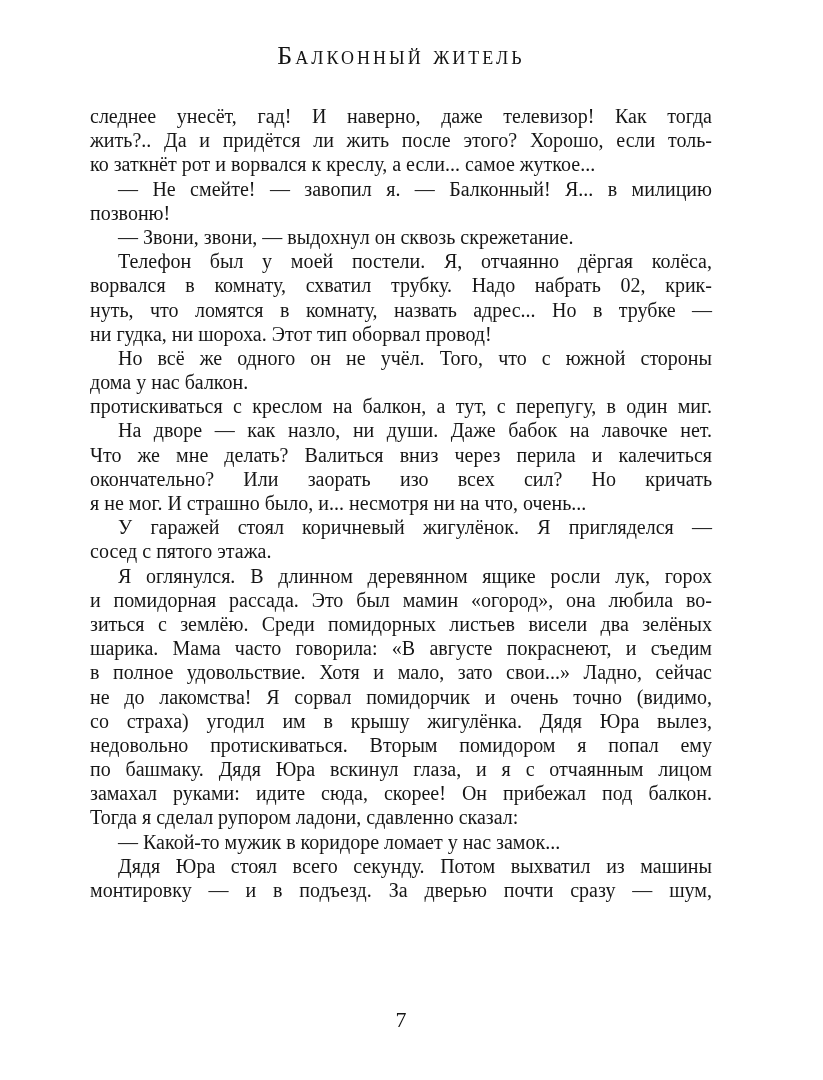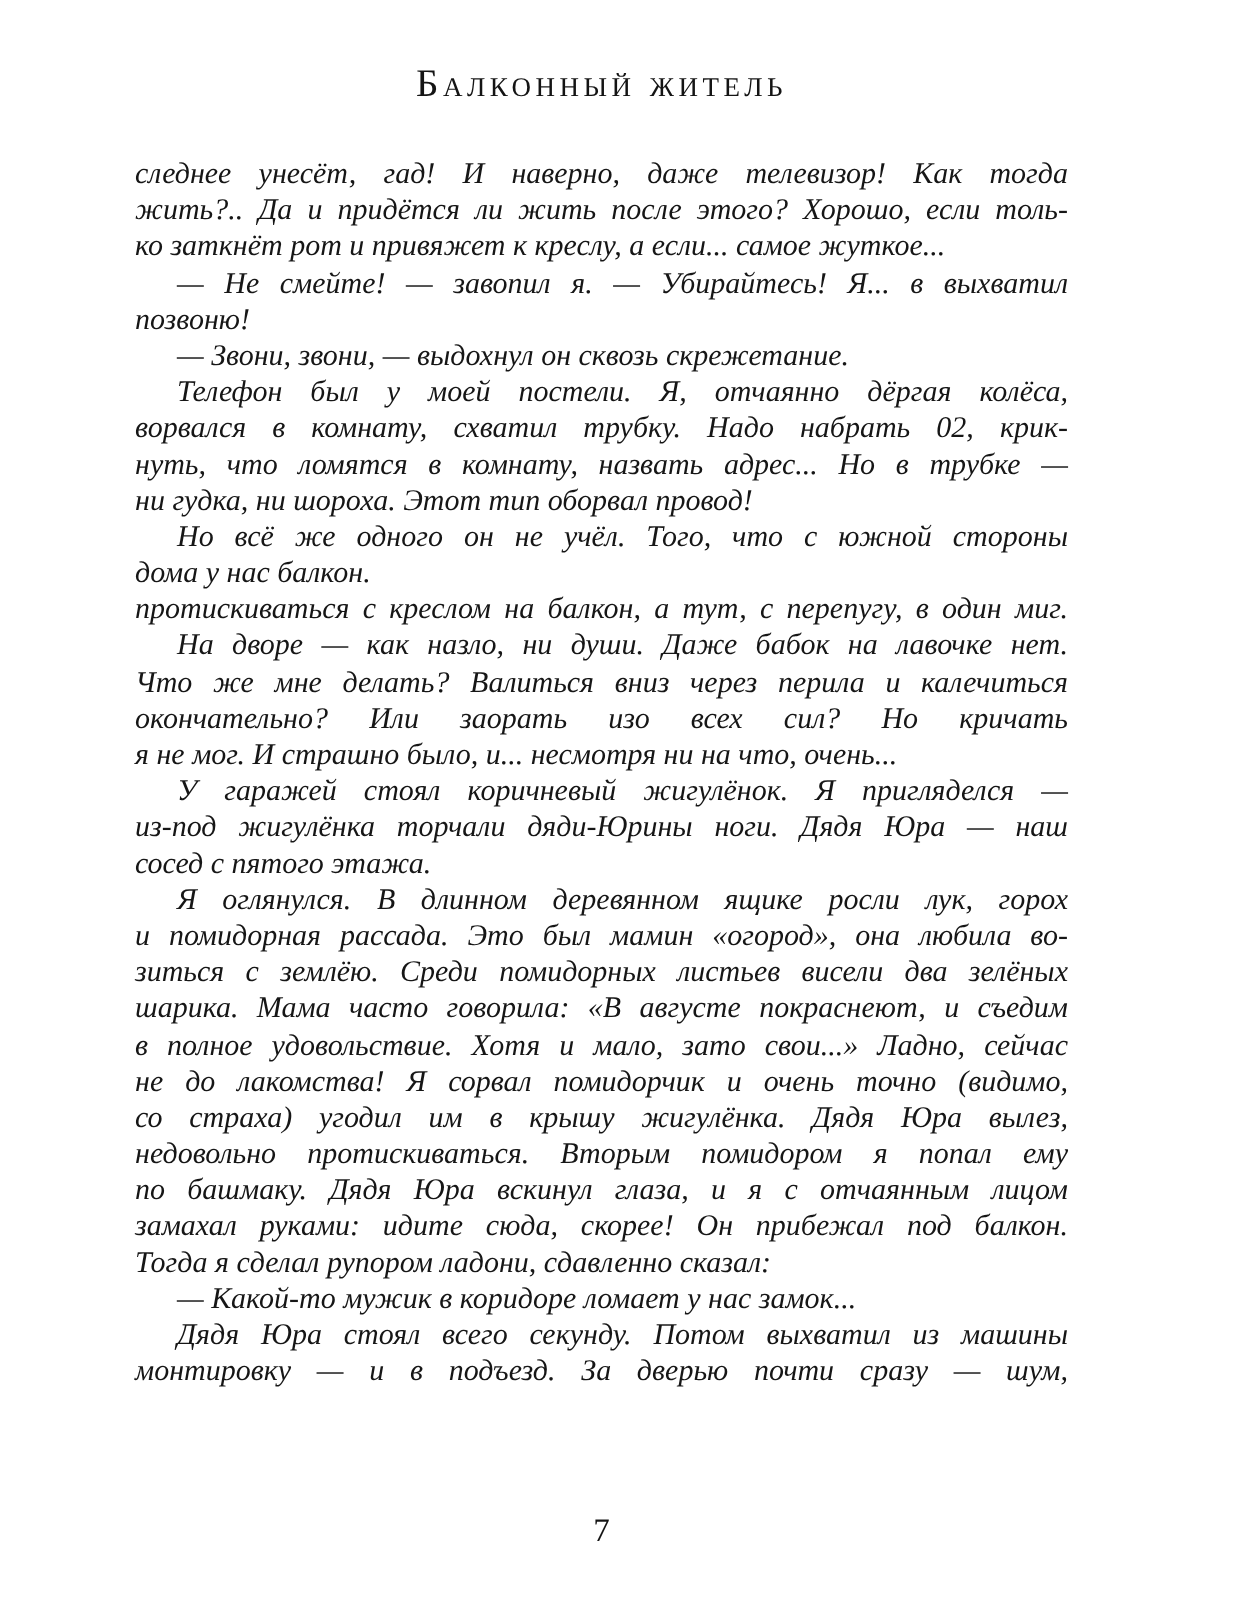--- a/index.html
+++ b/index.html
@@ -34,21 +34,20 @@
     line-height: 30px;
     color: #141414;
   }
   .text-block {
     position: absolute;
     top: 104px;
     left: 90px;
     width: 622px;
     font-size: 20px;
     line-height: 24.2px;
-    font-style: italic;
   }
   .text-line {
     white-space: nowrap;
     text-align: justify;
     text-align-last: justify;
     height: 24.2px;
   }
   .text-line.no-just {
     text-align-last: left;
   }
@@ -68,37 +67,36 @@
 </style>
 </head>
 <body>
 
 <div class="book-page">
   <h1 class="chapter-title">Балконный житель</h1>
 
   <div class="text-block">
       <div class="text-line">следнее унесёт, гад! И наверно, даже телевизор! Как тогда</div>
       <div class="text-line">жить?.. Да и придётся ли жить после этого? Хорошо, если толь-</div>
-      <div class="text-line no-just">ко заткнёт рот и привяжет к креслу, а если... самое жуткое...</div>
-      <div class="text-line indent">— Не смейте! — завопил я. — Убирайтесь! Я... в выхватил</div>
+      <div class="text-line no-just">ко заткнёт рот и ворвался к креслу, а если... самое жуткое...</div>
+      <div class="text-line indent">— Не смейте! — завопил я. — Балконный! Я... в милицию</div>
       <div class="text-line no-just">позвоню!</div>
       <div class="text-line indent no-just">— Звони, звони, — выдохнул он сквозь скрежетание.</div>
       <div class="text-line indent">Телефон был у моей постели. Я, отчаянно дёргая колёса,</div>
       <div class="text-line">ворвался в комнату, схватил трубку. Надо набрать 02, крик-</div>
       <div class="text-line">нуть, что ломятся в комнату, назвать адрес... Но в трубке —</div>
       <div class="text-line no-just">ни гудка, ни шороха. Этот тип оборвал провод!</div>
       <div class="text-line indent">Но всё же одного он не учёл. Того, что с южной стороны</div>
       <div class="text-line no-just">дома у нас балкон.</div>
       <div class="text-line">протискиваться с креслом на балкон, а тут, с перепугу, в один миг.</div>
       <div class="text-line indent">На дворе — как назло, ни души. Даже бабок на лавочке нет.</div>
       <div class="text-line">Что же мне делать? Валиться вниз через перила и калечиться</div>
       <div class="text-line">окончательно? Или заорать изо всех сил? Но кричать</div>
       <div class="text-line no-just">я не мог. И страшно было, и... несмотря ни на что, очень...</div>
       <div class="text-line indent">У гаражей стоял коричневый жигулёнок. Я пригляделся —</div>
-      <div class="text-line">из-под жигулёнка торчали дяди-Юрины ноги. Дядя Юра — наш</div>
       <div class="text-line no-just">сосед с пятого этажа.</div>
       <div class="text-line indent">Я оглянулся. В длинном деревянном ящике росли лук, горох</div>
       <div class="text-line">и помидорная рассада. Это был мамин «огород», она любила во-</div>
       <div class="text-line">зиться с землёю. Среди помидорных листьев висели два зелёных</div>
       <div class="text-line">шарика. Мама часто говорила: «В августе покраснеют, и съедим</div>
       <div class="text-line">в полное удовольствие. Хотя и мало, зато свои...» Ладно, сейчас</div>
       <div class="text-line">не до лакомства! Я сорвал помидорчик и очень точно (видимо,</div>
       <div class="text-line">со страха) угодил им в крышу жигулёнка. Дядя Юра вылез,</div>
       <div class="text-line">недовольно протискиваться. Вторым помидором я попал ему</div>
       <div class="text-line">по башмаку. Дядя Юра вскинул глаза, и я с отчаянным лицом</div>

